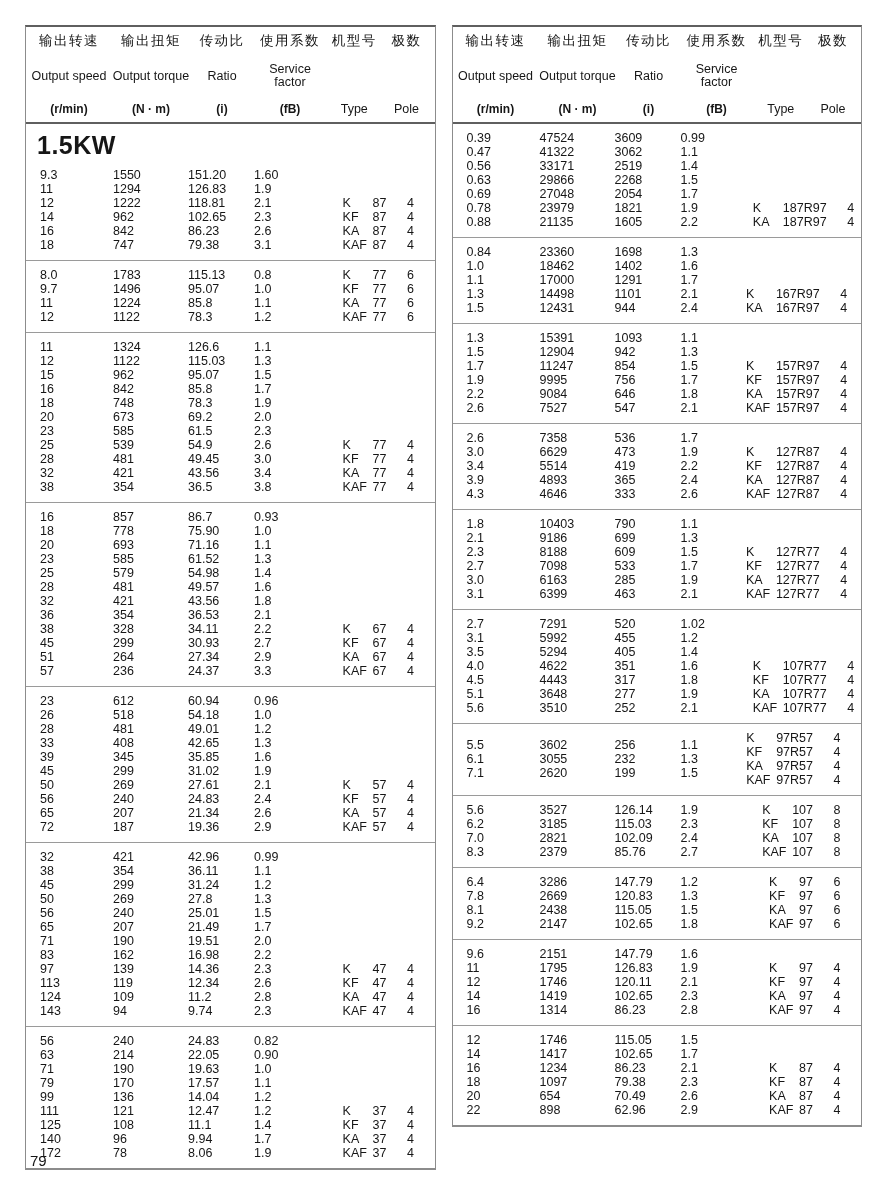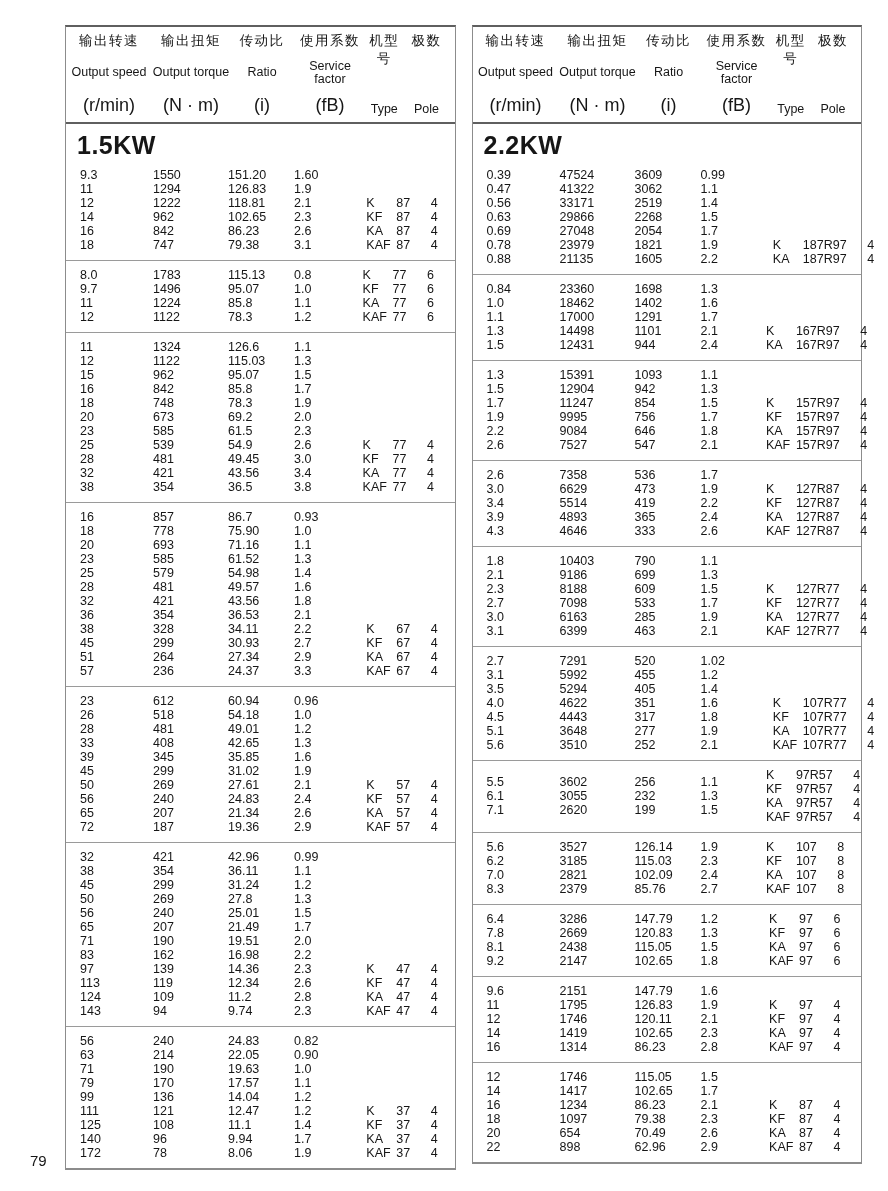--- a/index.html
+++ b/index.html
@@ -1,36 +1,36 @@
 <!DOCTYPE html>
 <html><head>
 <meta charset="utf-8">
 <style>
   html,body{margin:0;padding:0;background:#f4f4f2;}
   .page{
     position:relative;width:888px;height:1191px;background:#ffffff;
     font-family:"Liberation Sans","DejaVu Sans",sans-serif;color:#161616;
     overflow:hidden;
   }
-  .panels{display:flex;gap:16px;padding:25px 26px 0 25px;align-items:flex-start;margin-left:40px;}
+  .panels{display:flex;gap:16px;padding:25px 26px 0 25px;align-items:flex-start;}
   .panel{
     flex:1;min-width:0;
     border-left:1px solid #8c8c8c;border-right:1px solid #8c8c8c;
     border-bottom:2px solid #8c8c8c;border-top:2px solid #5f5f5f;
     background:#fff;
   }
   .panel-header{
     display:flex;height:84px;padding:5px 2px 6px 2px;
     border-bottom:2px solid #5f5f5f;box-sizing:content-box;
   }
   .hcell{display:flex;flex-direction:column;justify-content:space-between;text-align:center;}
   .hc0{width:82px}.hc1{width:82px}.hc2{width:60px}.hc3{width:76px}.hc4{flex:1}.hc5{width:52px}
   .h-zh{font-size:13.5px;letter-spacing:1.5px;font-weight:400;}
   .h-en{font-size:12.5px;line-height:13px;}
-  .h-unit{font-size:18px;}
+  .h-unit{font-size:12px;font-weight:bold;}
   .panel-title{font-size:25px;font-weight:bold;padding:7px 0 1px 11px;letter-spacing:0.5px;}
   .group{display:flex;padding:7px 0 8px 0;gap:48px;}
   .group + .group{border-top:1.5px solid #9a9a9a;}
   .group-rows{width:288px;display:flex;flex-direction:column;justify-content:center;}
   .row{display:grid;grid-template-columns:73px 75px 66px auto;padding-left:14px;
        font-size:12.5px;line-height:14px;}
   .group-types{flex:1;display:flex;flex-direction:column;justify-content:flex-end;}
   .type-line{display:flex;align-items:center;font-size:12.5px;line-height:14px;}
   .t-label{flex:1;white-space:nowrap;}
   .t-prefix{display:inline-block;width:30px;}
@@ -738,21 +738,20 @@
     <div class="h-en">Type</div>
 
   </div>
 
   <div class="hcell hc5">
     <div class="h-zh">极数</div>
     <div class="h-en">Pole</div>
 
   </div>
 </div>
-    <div class="panel-title">2.2KW</div>
     <div class="panel-body">
   <div class="group">
     <div class="group-rows">
   <div class="row">
     <span>0.39</span>
     <span>47524</span>
     <span>3609</span>
     <span>0.99</span>
   </div>
 

